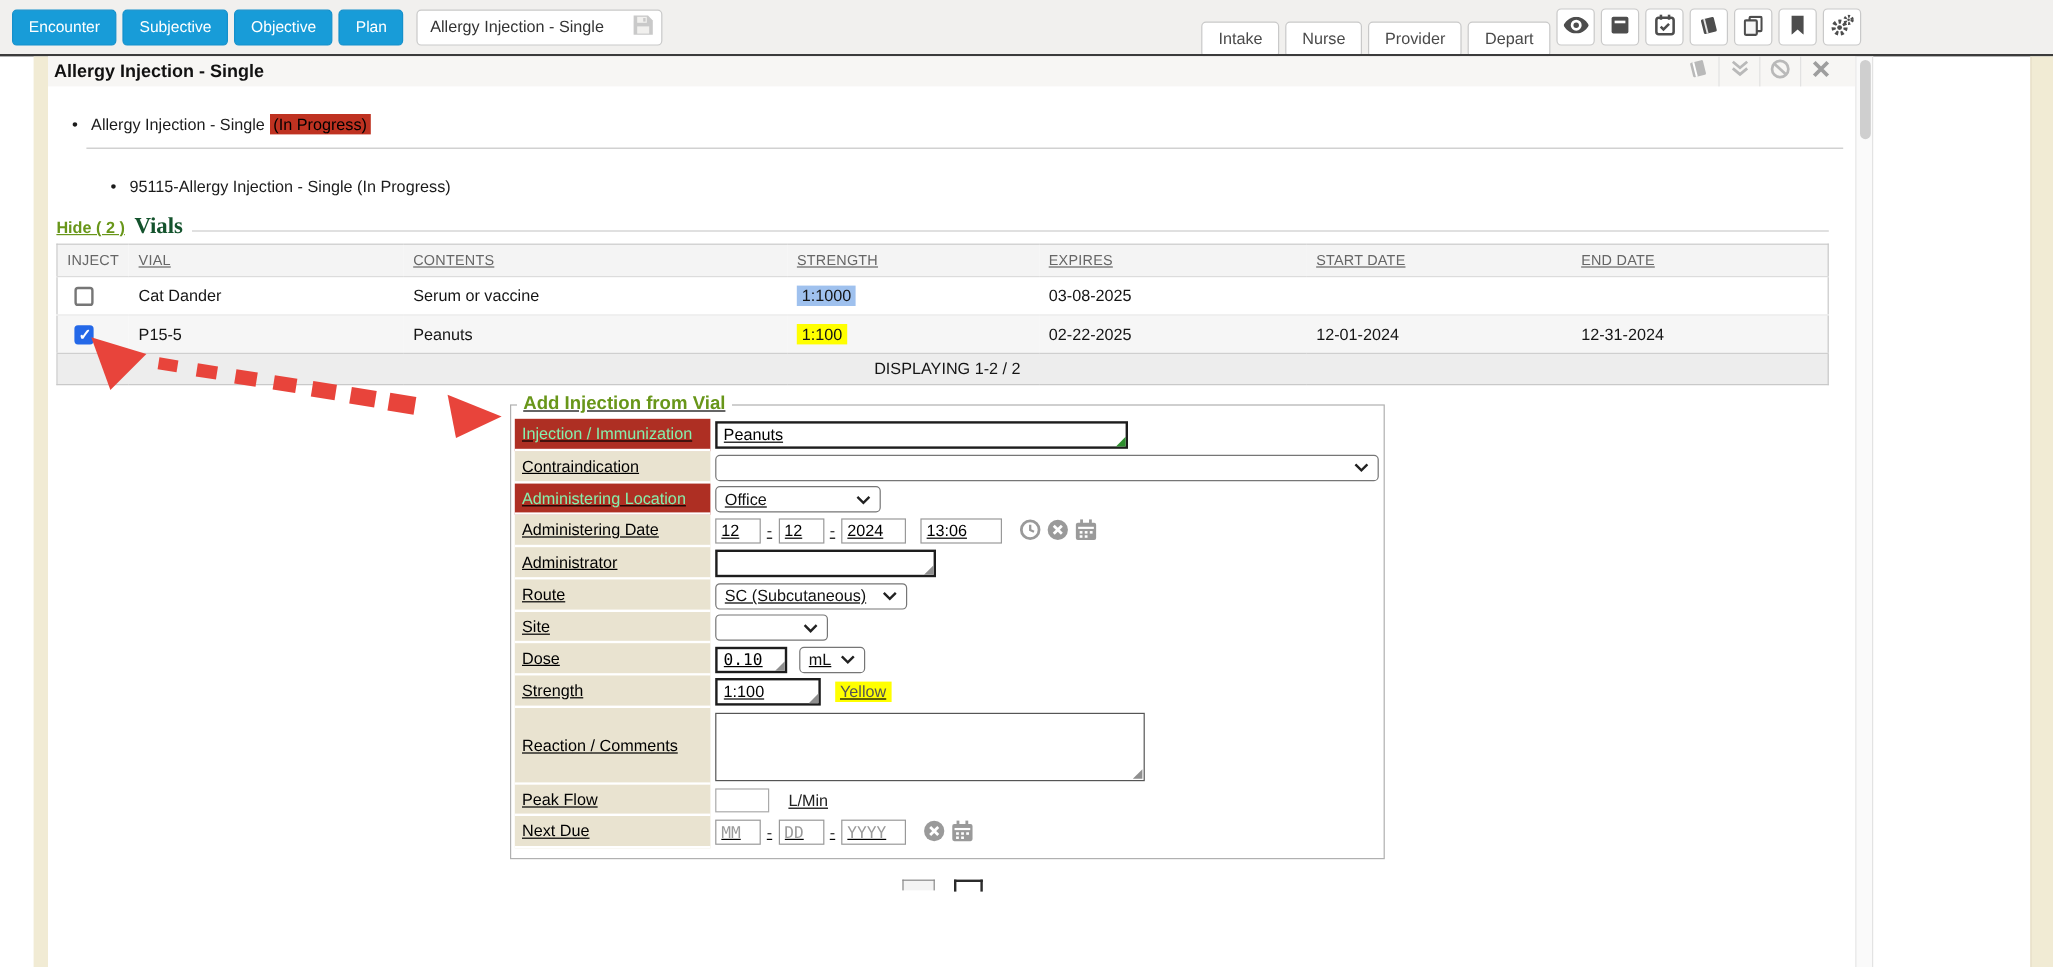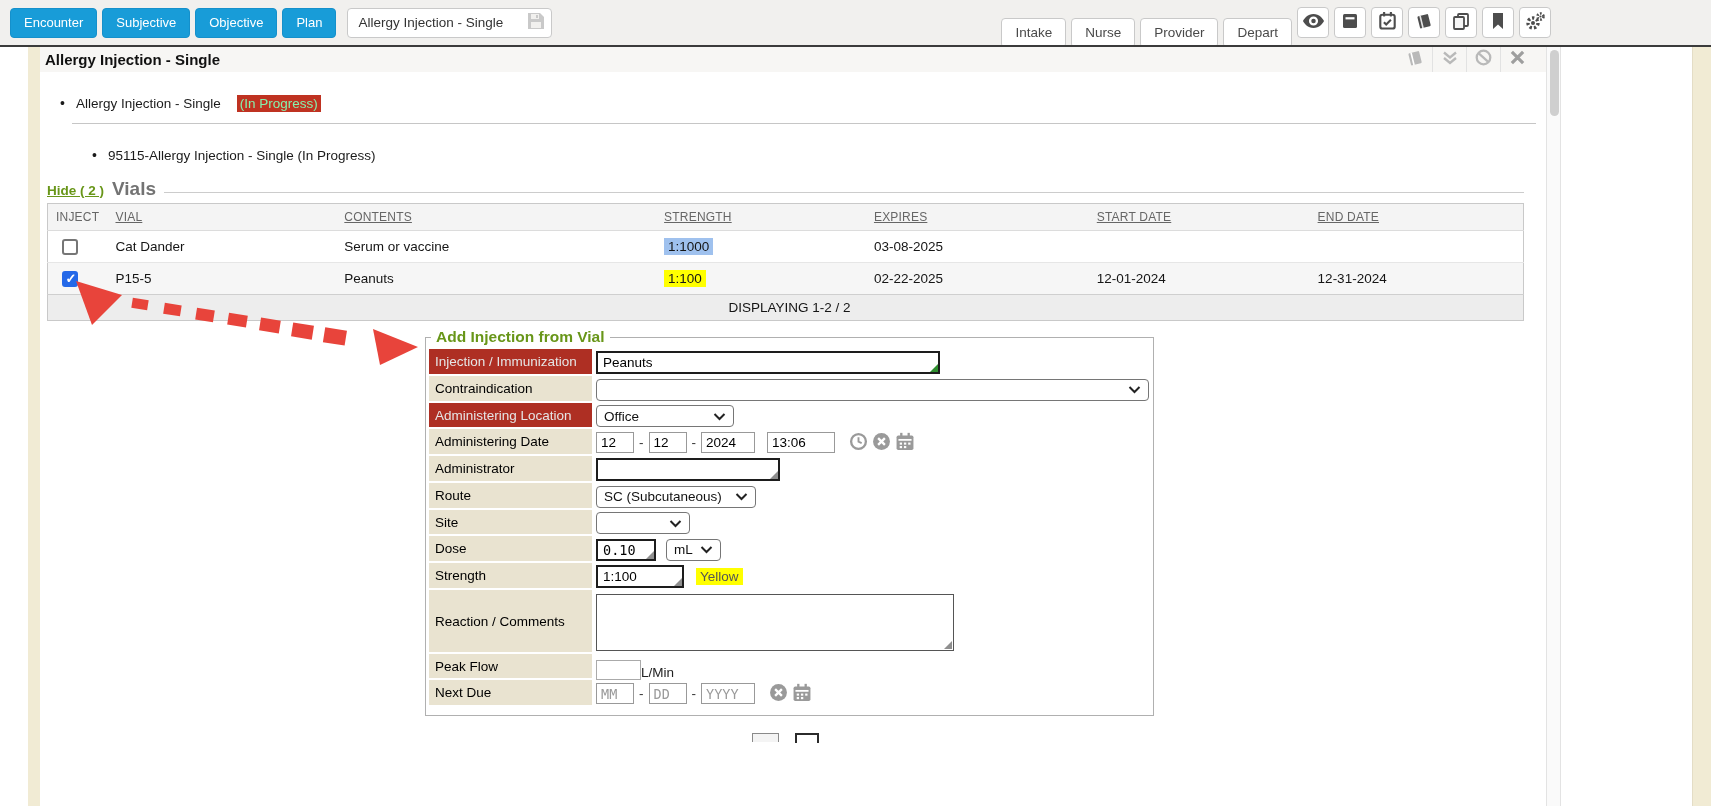--- a/index.html
+++ b/index.html
@@ -37,28 +37,28 @@
   .titlebar { position:absolute; top:0; left:0; width:100%; height:25px; background:#f7f6f4;
     display:flex; align-items:center; }
   .panel-title { font-size:15px; font-weight:bold; color:#111; margin-left:5px; }
   .tb-icons { margin-left:auto; margin-right:12px; display:flex; height:25px; }
   .tbi { width:34px; display:flex; align-items:center; justify-content:center; cursor:pointer; }
   .tbi + .tbi { border-left:1px solid #e2e2e2; }
 
   .b1 { position:absolute; top:48px; left:20px; font-size:13.5px; color:#1b1b1b; }
   .b2 { position:absolute; top:100px; left:52px; font-size:13.5px; color:#1b1b1b; }
   .bullet { display:inline-block; margin-right:11px; font-size:14px; }
-  .chip-red { background:#bf3221; color:#86efac; padding:1px 3px; margin-left:16px; }
+  .chip-red { background:#bf3221; color:#000000; padding:1px 3px; margin-left:4px; }
   .hr1 { position:absolute; top:76px; left:32px; width:1464px; height:1px; background:#c6c6c6; }
 
   
   .vials-wrap { position:absolute; top:131px; left:7px; width:1477px; }
   .vials-legend { display:flex; align-items:baseline; gap:8px; height:24px; }
   .hide-link { color:#689619; font-size:13.5px; font-weight:bold; text-decoration:underline; cursor:pointer; }
-  .vials-title { color:#737373; font-size:19px; font-weight:bold; }
+  .vials-title { color:#14532d; font-size:19px; font-weight:bold;font-family:Liberation Serif, serif; }
   .legend-line { flex:1; border-top:1px solid #ccc; align-self:center; margin-top:4px; }
 
   table.vt { width:100%; border-collapse:collapse; border:1px solid #c9c9c9; margin-top:1px; }
   table.vt th { height:27px; background:#f4f4f4; font-size:12px; font-weight:normal; color:#666;
     text-align:left; padding-left:8px; border-bottom:1px solid #dcdcdc; letter-spacing:.2px; }
   table.vt th.u { text-decoration:underline; cursor:pointer;margin-top:39px; }
   table.vt td { height:32px; font-size:13.5px; color:#151515; padding-left:8px; }
   tr.vrow1 { background:#fff; }
   tr.vrow2 { background:#f6f6f6; border-top:1px solid #e6e6e6; }
   td.footer-cell { background:#ededed; border-top:1px solid #cfcfcf; text-align:center;
@@ -69,29 +69,29 @@
     border-radius:3px; background:#fff; vertical-align:middle; cursor:pointer; margin-left:6px; }
   input.cb:checked { background:#2468e8; border-color:#2468e8; position:relative; }
   input.cb:checked::after { content:"✓"; position:absolute; left:1.5px; top:-2px; color:#fff;
     font-size:13px; font-weight:bold; }
 
   
   .arrow-svg { position:absolute; left:30px; top:228px; }
 
   
   fieldset.form-fs { position:absolute; left:385px; top:281px; width:724px;
-    border:1px solid #b0b0b0; padding:3px 4px 8px 3px; background:#fff; }
+    border:1px solid #b0b0b0; padding:3px 4px 8px 3px; background:#fff;text-decoration:underline; }
   fieldset.form-fs legend { font-size:15.5px; font-weight:bold; color:#689619; padding:0 5px; margin-left:2px; }
   .frow { display:flex; min-height:27px; }
   .frow.h26 { min-height:26px; }
   .frow.tall { min-height:64px; }
   .flabel { width:163px; flex:0 0 163px; display:flex; align-items:center; padding:0 6px;
     font-size:13.5px; border-bottom:2px solid #fff; }
   .flabel.std { background:#e9e3d0; color:#000; }
-  .flabel.req { background:#ae2f23; color:#e5e5e5; }
+  .flabel.req { background:#ae2f23; color:#86efac; }
   .fval { flex:1; display:flex; align-items:center; gap:4px; padding-left:4px; font-size:13.5px; }
   .frow.tall .flabel { align-items:center; }
 
   .iw { position:relative; display:inline-flex; }
   .grip { position:absolute; right:2px; bottom:2px; width:0; height:0; border-style:solid;
     border-width:0 0 8px 8px; border-color:transparent transparent #8f8f8f transparent; pointer-events:none; }
   .grip.green { border-color:transparent transparent #2f8f2f transparent; }
 
   input.inp2 { border:2px solid #1d1d1d; height:23px; font-size:13.5px; padding:1px 5px;
     font-family:inherit; background:#fff; }
@@ -443,21 +443,21 @@
         <div class="fval">
           <span class="iw">
               <textarea class="rc" style=""></textarea>
               <span class="grip"></span>
             </span>
         </div>
       </div>
 
       <div class="frow h26">
         <div class="flabel std">Peak Flow</div>
-        <div class="fval" style="gap:0;align-items:flex-end;">
+        <div class="fval" style="gap:16px;">
           <input class="pf" value="" style="">
             <span class="unit-text">L/Min</span>
         </div>
       </div>
 
       <div class="frow">
         <div class="flabel std">Next Due</div>
         <div class="fval">
           <input class="din ph" placeholder="MM" style="">
             <span class="dash">-</span>

